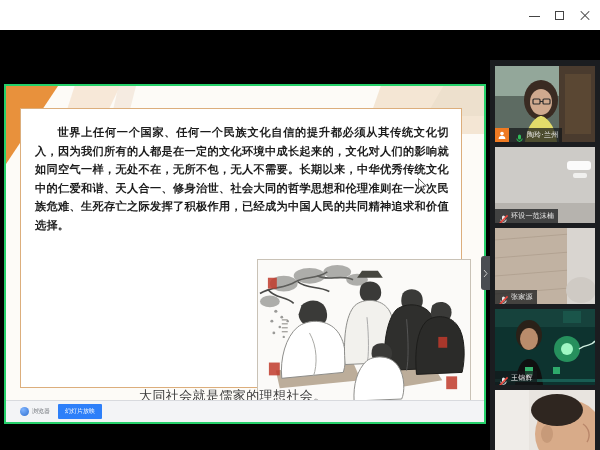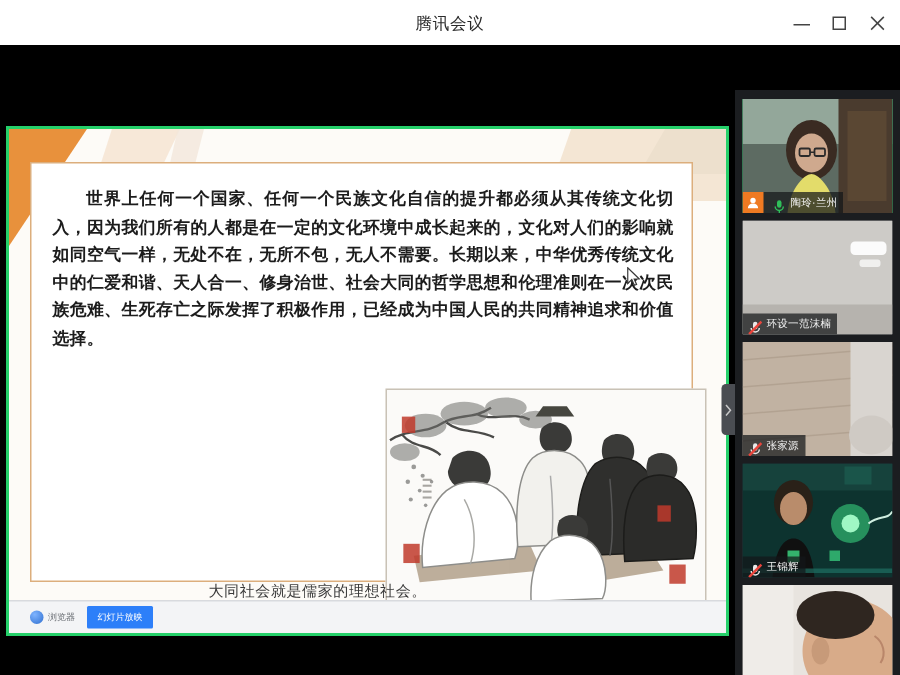--- a/index.html
+++ b/index.html
@@ -105,21 +105,21 @@
     position:absolute; left:236px; top:150px; width:214px; height:143px;
     border:1px solid #c9c2b6;
     background:#fbfaf7;
     overflow:hidden;
   }
   .painting svg { display:block; width:100%; height:100%; }
 
   .caption {
     position:absolute; left:118px; top:278px;
     font-family:Liberation Serif, serif;
-    font-size:10px; color:#3a3a3a; letter-spacing:.4px;
+    font-size:13px; color:#3a3a3a; letter-spacing:.4px;
   }
 
   
   .remote-taskbar {
     position:absolute; left:0; right:0; bottom:0; height:22px;
     background:#f3f4f6; border-top:1px solid #d8dade;
     display:flex; align-items:center; padding-left:14px; gap:8px;
   }
   .tb-item { display:flex; align-items:center; gap:3px; }
   .tb-ico {
@@ -179,21 +179,20 @@
   .vid-g3 { background:linear-gradient(160deg,#c8b9aa 0%,#b3a294 55%,#cfcac4 100%); }
   .vid-g4 { background:linear-gradient(150deg,#0f3b38 0%,#123f3b 40%,#07201f 100%); }
   .vid-g5 { background:linear-gradient(155deg,#e9e6e2 0%,#d9cfc6 45%,#c9a98f 100%); }
 </style>
 </head>
 <body>
 
 <div id="app">
 
   <div class="titlebar">
-    <div class="title">腾讯会议</div>
     <div class="winbtns">
       <div class="winbtn wb-min">
           <i></i>
         </div>
       <div class="winbtn wb-max">
           <i></i>
         </div>
       <div class="winbtn wb-close">
           <i></i>
           <i></i>

